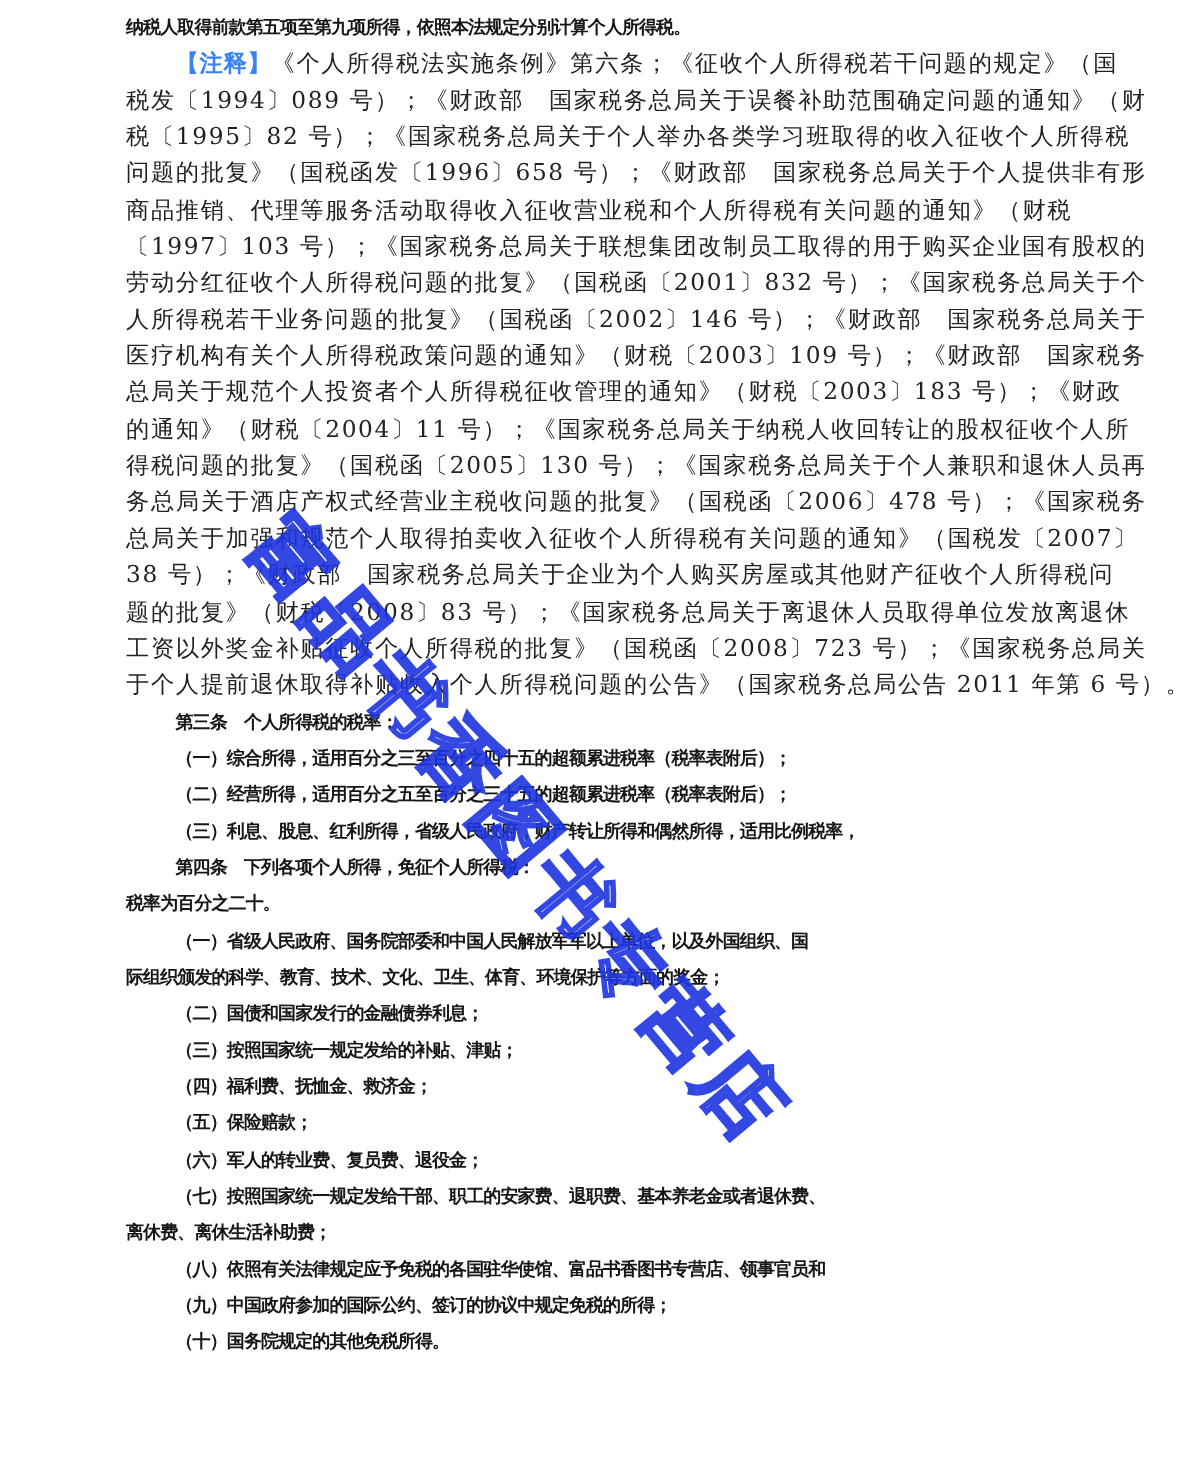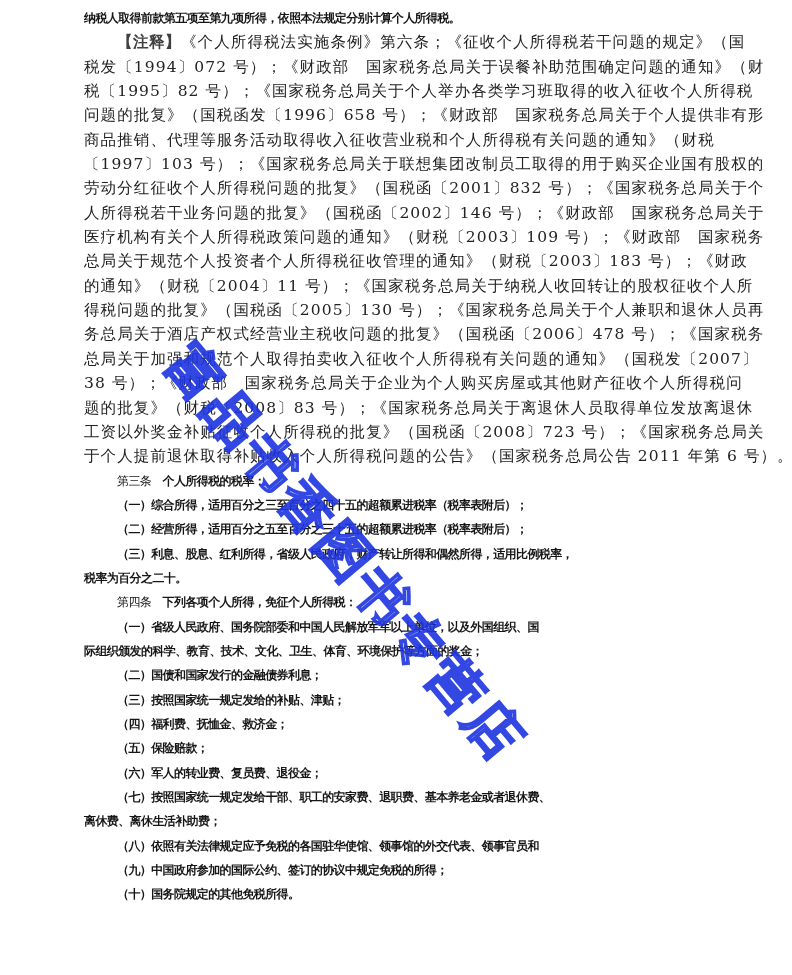--- a/index.html
+++ b/index.html
@@ -8,67 +8,67 @@
     position: absolute; left: 84px; top: 6px; width: 610px;
     color: #1a1a1a;
   }
   .line {
     height: 24.35px; line-height: 24.35px; white-space: nowrap;
     font-size: 12px; letter-spacing: 0px; overflow: visible;
   }
   .law { font-family: "DejaVu Sans", sans-serif; font-weight: bold; letter-spacing: -0.6px; color: #161616; }
   .note { font-family: "DejaVu Serif", serif; font-weight: normal; letter-spacing: 1.1px; color: #222; font-size: 15.5px; }
   .indent { padding-left: 33px; }
-  .article { font-weight: normal; }
-  .note-label { color: #404040; font-weight: bold; font-family: Liberation Mono, monospace; letter-spacing: 0.5px; }
+  .article { font-weight: bold; }
+  .note-label { color: #3b82f6; font-weight: bold; font-family: Liberation Mono, monospace; letter-spacing: 0.5px; }
   .watermark {
     position: absolute; left: 205px; top: 330px;
     transform: rotate(50deg); transform-origin: 0 0;
     font-family: "DejaVu Sans", sans-serif; font-size: 54px; font-weight: bold;
     color: transparent; -webkit-text-stroke: 2px #1e34e0;
     letter-spacing: 4px; white-space: nowrap; opacity: 0.9;
     pointer-events: none;
   }
 </style>
 </head>
 <body>
 
 <div class="page" id="page">
     <div class="line law"><span>纳税人取得前款第五项至第九项所得，依照本法规定分别计算个人所得税。</span></div>
     <div class="line note indent"><span class="note-label">【注释】</span><span>《个人所得税法实施条例》第六条；《征收个人所得税若干问题的规定》（国</span></div>
-    <div class="line note"><span>税发〔1994〕072 号）；《财政部　国家税务总局关于误餐补助范围确定问题的通知》（财</span></div>
+    <div class="line note"><span>税发〔1994〕089 号）；《财政部　国家税务总局关于误餐补助范围确定问题的通知》（财</span></div>
     <div class="line note"><span>税〔1995〕82 号）；《国家税务总局关于个人举办各类学习班取得的收入征收个人所得税</span></div>
     <div class="line note"><span>问题的批复》（国税函发〔1996〕658 号）；《财政部　国家税务总局关于个人提供非有形</span></div>
     <div class="line note"><span>商品推销、代理等服务活动取得收入征收营业税和个人所得税有关问题的通知》（财税</span></div>
     <div class="line note"><span>〔1997〕103 号）；《国家税务总局关于联想集团改制员工取得的用于购买企业国有股权的</span></div>
     <div class="line note"><span>劳动分红征收个人所得税问题的批复》（国税函〔2001〕832 号）；《国家税务总局关于个</span></div>
     <div class="line note"><span>人所得税若干业务问题的批复》（国税函〔2002〕146 号）；《财政部　国家税务总局关于</span></div>
     <div class="line note"><span>医疗机构有关个人所得税政策问题的通知》（财税〔2003〕109 号）；《财政部　国家税务</span></div>
     <div class="line note"><span>总局关于规范个人投资者个人所得税征收管理的通知》（财税〔2003〕183 号）；《财政</span></div>
     <div class="line note"><span>的通知》（财税〔2004〕11 号）；《国家税务总局关于纳税人收回转让的股权征收个人所</span></div>
     <div class="line note"><span>得税问题的批复》（国税函〔2005〕130 号）；《国家税务总局关于个人兼职和退休人员再</span></div>
     <div class="line note"><span>务总局关于酒店产权式经营业主税收问题的批复》（国税函〔2006〕478 号）；《国家税务</span></div>
     <div class="line note"><span>总局关于加强和规范个人取得拍卖收入征收个人所得税有关问题的通知》（国税发〔2007〕</span></div>
     <div class="line note"><span>38 号）；《财政部　国家税务总局关于企业为个人购买房屋或其他财产征收个人所得税问</span></div>
     <div class="line note"><span>题的批复》（财税〔2008〕83 号）；《国家税务总局关于离退休人员取得单位发放离退休</span></div>
     <div class="line note"><span>工资以外奖金补贴征收个人所得税的批复》（国税函〔2008〕723 号）；《国家税务总局关</span></div>
     <div class="line note"><span>于个人提前退休取得补贴收入个人所得税问题的公告》（国家税务总局公告 2011 年第 6 号）。</span></div>
     <div class="line law indent"><span class="article">第三条</span><span>　个人所得税的税率：</span></div>
     <div class="line law indent"><span>（一）综合所得，适用百分之三至百分之四十五的超额累进税率（税率表附后）；</span></div>
     <div class="line law indent"><span>（二）经营所得，适用百分之五至百分之三十五的超额累进税率（税率表附后）；</span></div>
     <div class="line law indent"><span>（三）利息、股息、红利所得，省级人民政府，财产转让所得和偶然所得，适用比例税率，</span></div>
+    <div class="line law indent"><span class="article">第四条</span><span>　下列各项个人所得，免征个人所得税：</span></div>
     <div class="line law"><span>税率为百分之二十。</span></div>
-    <div class="line law indent"><span class="article">第四条</span><span>　下列各项个人所得，免征个人所得税：</span></div>
     <div class="line law indent"><span>（一）省级人民政府、国务院部委和中国人民解放军军以上单位，以及外国组织、国</span></div>
     <div class="line law"><span>际组织颁发的科学、教育、技术、文化、卫生、体育、环境保护等方面的奖金；</span></div>
     <div class="line law indent"><span>（二）国债和国家发行的金融债券利息；</span></div>
     <div class="line law indent"><span>（三）按照国家统一规定发给的补贴、津贴；</span></div>
     <div class="line law indent"><span>（四）福利费、抚恤金、救济金；</span></div>
     <div class="line law indent"><span>（五）保险赔款；</span></div>
     <div class="line law indent"><span>（六）军人的转业费、复员费、退役金；</span></div>
     <div class="line law indent"><span>（七）按照国家统一规定发给干部、职工的安家费、退职费、基本养老金或者退休费、</span></div>
     <div class="line law"><span>离休费、离休生活补助费；</span></div>
-    <div class="line law indent"><span>（八）依照有关法律规定应予免税的各国驻华使馆、领事馆的外交代表、领事官员和</span></div>
+    <div class="line law indent"><span>（八）依照有关法律规定应予免税的各国驻华使馆、富品书香图书专营店、领事官员和</span></div>
     <div class="line law indent"><span>（九）中国政府参加的国际公约、签订的协议中规定免税的所得；</span></div>
     <div class="line law indent"><span>（十）国务院规定的其他免税所得。</span></div>
   </div>
 
 <div class="watermark">富品书香图书专营店</div>
 
 </body></html>

